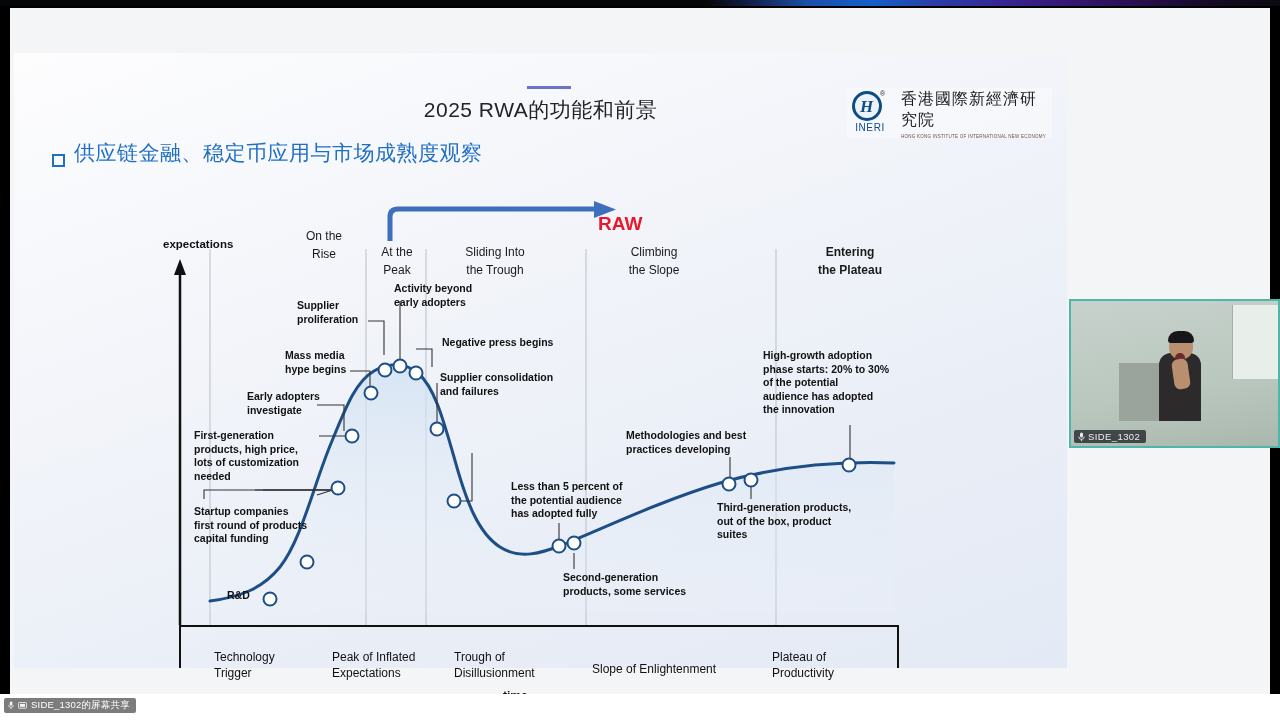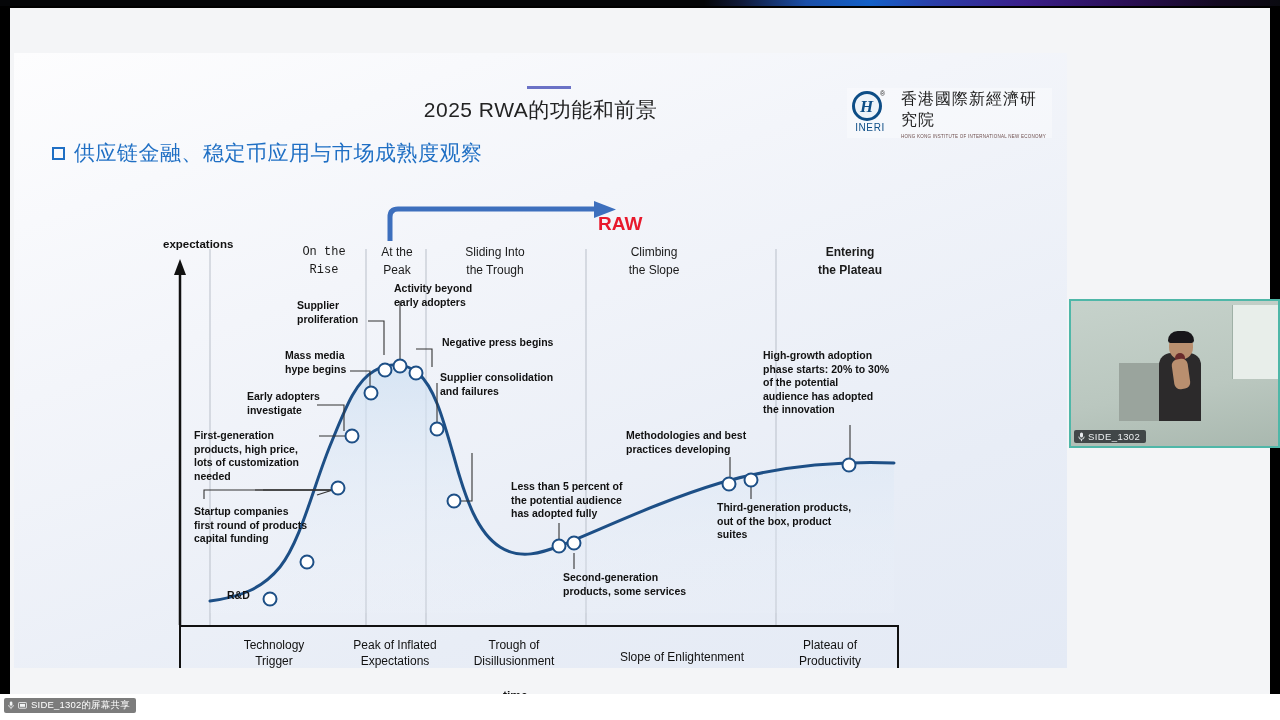--- a/index.html
+++ b/index.html
@@ -75,21 +75,21 @@
     font-size: 16px; color: #1b1b1b; letter-spacing: 1px;
     font-family: "Liberation Serif", serif;
   }
   #logo-en {
     font-size: 4.5px; color: #6a4b4b; letter-spacing: .25px; margin-top: 2px;
     transform: scaleY(1.25); transform-origin: left top;
   }
   
   #subheading {
     position: absolute; left: 38px; top: 86px;
-    display: flex; align-items: center; gap: 9px;
+    display: flex; align-items: flex-end; gap: 9px;
   }
   #subheading .sq {
     width: 13px; height: 13px; border: 2.5px solid #1f6fc4; background: transparent;
   }
   #subheading .txt {
     font-size: 21px; color: #1f6fc4; letter-spacing: .5px;
   }
   
   #raw-arrow { position: absolute; left: 370px; top: 148px; width: 240px; height: 42px; }
   #raw-label {
@@ -107,22 +107,23 @@
     font-size: 10.5px; font-weight: bold; color: #111; line-height: 13.5px;
     white-space: pre-line;
   }
   .phase {
     position: absolute;
     font-size: 12px; color: #1a1a1a; line-height: 18px; text-align: center;
     white-space: pre-line;
   }
   .band-lbl {
     position: absolute;
-    font-size: 12px; color: #111; line-height: 16px; text-align: center;
+    font-size: 12px; color: #111; line-height: 16px; text-align: left;
     white-space: pre-line;
+    margin-top: 12px;
   }
   #y-axis-label {
     position: absolute; left: 149px; top: 185px;
     font-size: 11.5px; font-weight: bold; color: #111;
   }
   #x-axis-label {
     position: absolute; left: 489px; top: 636px;
     font-size: 12px; font-weight: bold; color: #111;
   }
 
@@ -311,21 +312,21 @@
             <circle cx="560" cy="490" r="6.5"></circle>
             <circle cx="715" cy="431" r="6.5"></circle>
             <circle cx="737" cy="427" r="6.5"></circle>
             <circle cx="835" cy="412" r="6.5"></circle>
           </g>
         </svg>
 
         <div id="y-axis-label">expectations</div>
         <div id="x-axis-label">time</div>
 
-        <div class="phase" style="left:272px; top:190px; width:76px;font-family:Liberation Mono, monospace;">On the
+        <div class="phase" style="left:272px; top:174px; width:76px;">On the
 Rise</div>
         <div class="phase" style="left:348px; top:190px; width:70px;">At the
 Peak</div>
         <div class="phase" style="left:427px; top:190px; width:108px;">Sliding Into
 the Trough</div>
         <div class="phase" style="left:592px; top:190px; width:96px;">Climbing
 the Slope</div>
         <div class="phase" style="left:782px; top:190px; width:108px;font-weight:bold;">Entering
 the Plateau</div>
 

